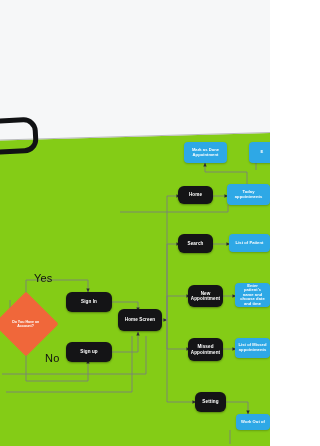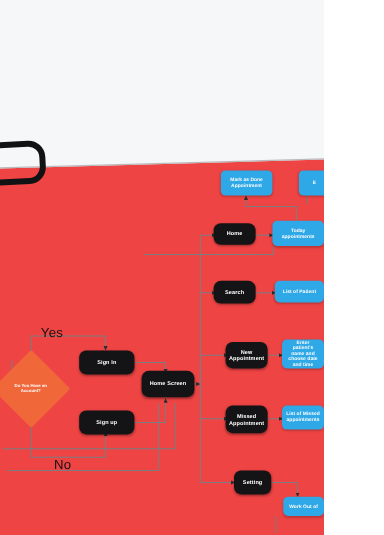--- a/index.html
+++ b/index.html
@@ -4,21 +4,21 @@
 <title>Flowchart Canvas</title>
 <style>
   html,body{margin:0;padding:0;}
   body{
     width:270px;height:446px;
     background:#ffffff;
     font-family:"Liberation Sans","DejaVu Sans",sans-serif;
     overflow:hidden;
     position:relative;
   }
-  #stage{position:absolute;inset:0;width:270px;height:446px;overflow:hidden;background:#ef4444;}
+  #stage{position:absolute;inset:0;width:270px;height:446px;overflow:hidden;background:#84cc16;}
 
   
   .top-sheet{
     position:absolute;
     left:-20px;top:-40px;
     width:330px;height:180px;
     background:#f6f7f8;
     border-bottom:1px solid #b9babb;
     transform:rotate(-1.6deg);
     transform-origin:left bottom;
@@ -139,21 +139,21 @@
       <path d="M260,300 L266,300"></path>
       <path d="M230,430 L230,444"></path>
     </g>
   </svg>
 
   <div class="node diamond" style="left:3px;top:301px;">
     <span class="diamond-text">Do You Have an Account?</span>
   </div>
 
   <div class="edge-label" style="left:34px;top:272px;">Yes</div>
-  <div class="edge-label" style="left:45px;top:382px;">No</div>
+  <div class="edge-label" style="left:45px;top:352px;">No</div>
 
   <div class="node dark" style="left:66px;top:292px;width:46px;height:20px;">Sign In</div>
 
   <div class="node dark" style="left:66px;top:342px;width:46px;height:20px;">Sign up</div>
 
   <div class="node dark" style="left:118px;top:309px;width:44px;height:22px;">Home Screen</div>
 
   <div class="node dark" style="left:178px;top:186px;width:35px;height:18px;">Home</div>
 
   <div class="node dark" style="left:178px;top:234px;width:35px;height:19px;">Search</div>

